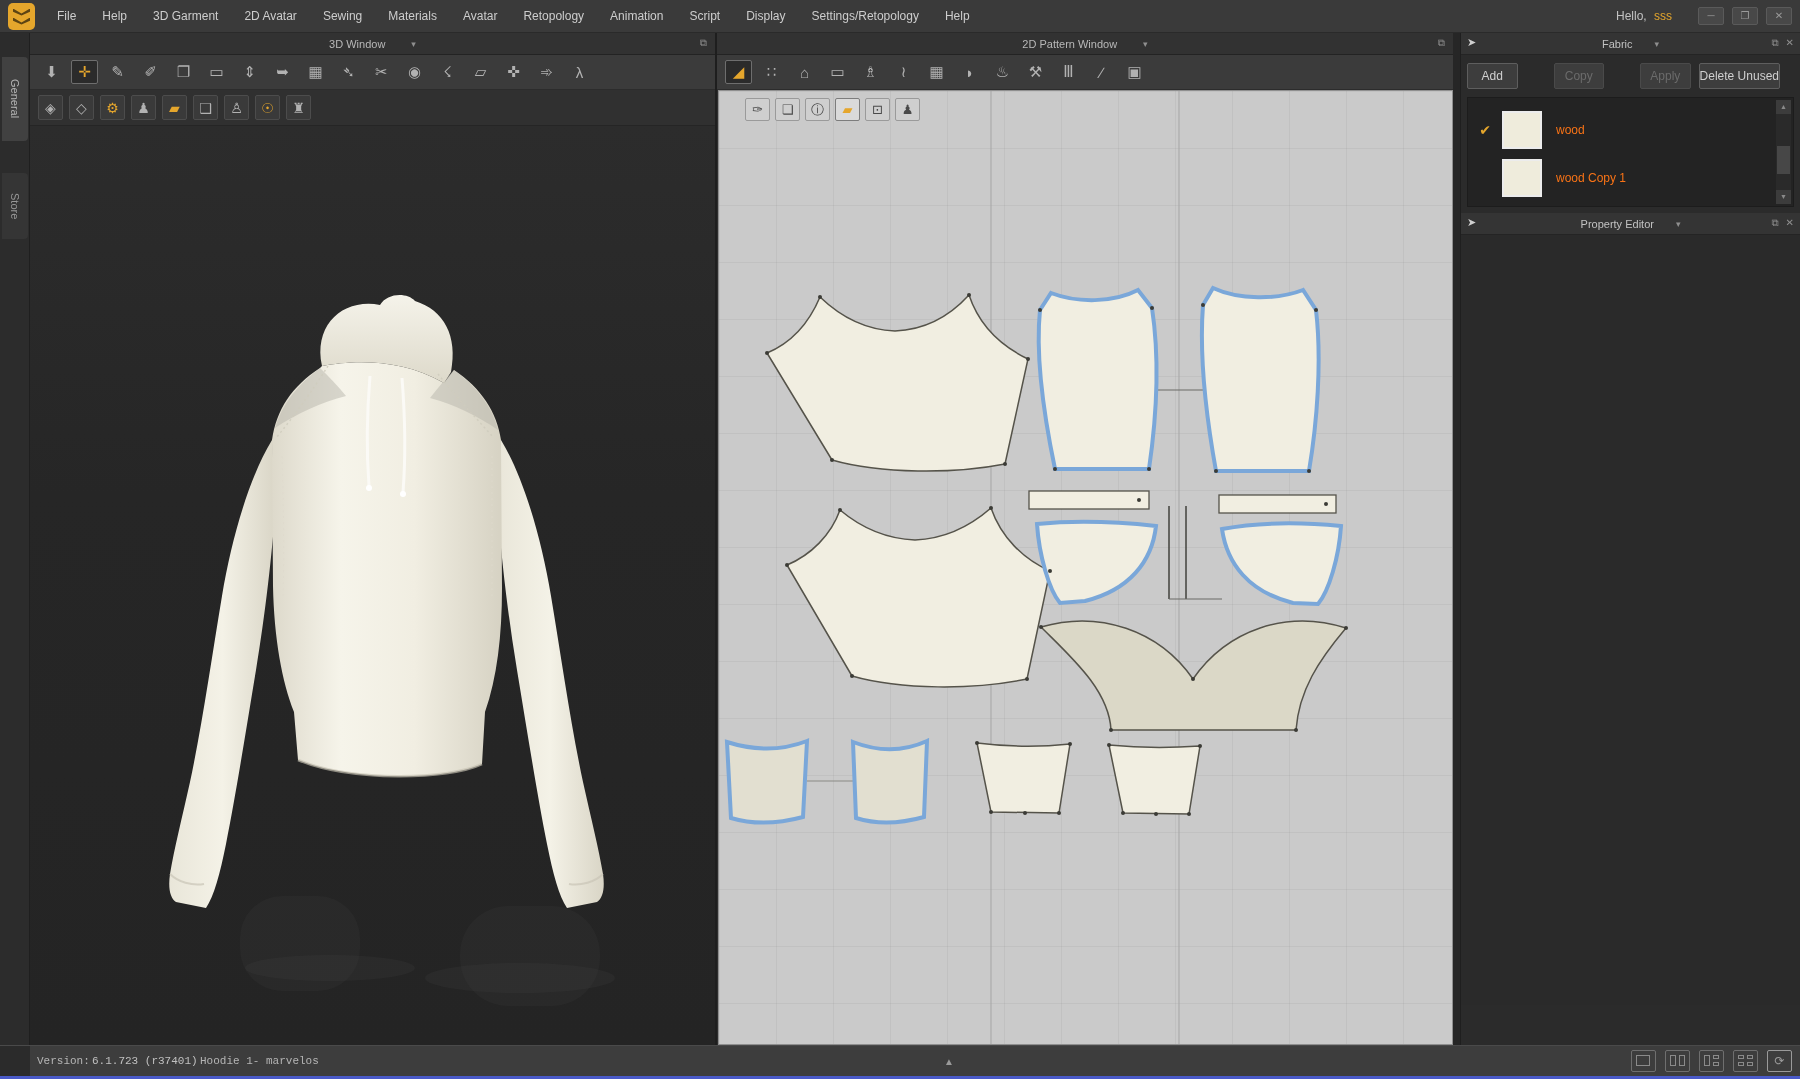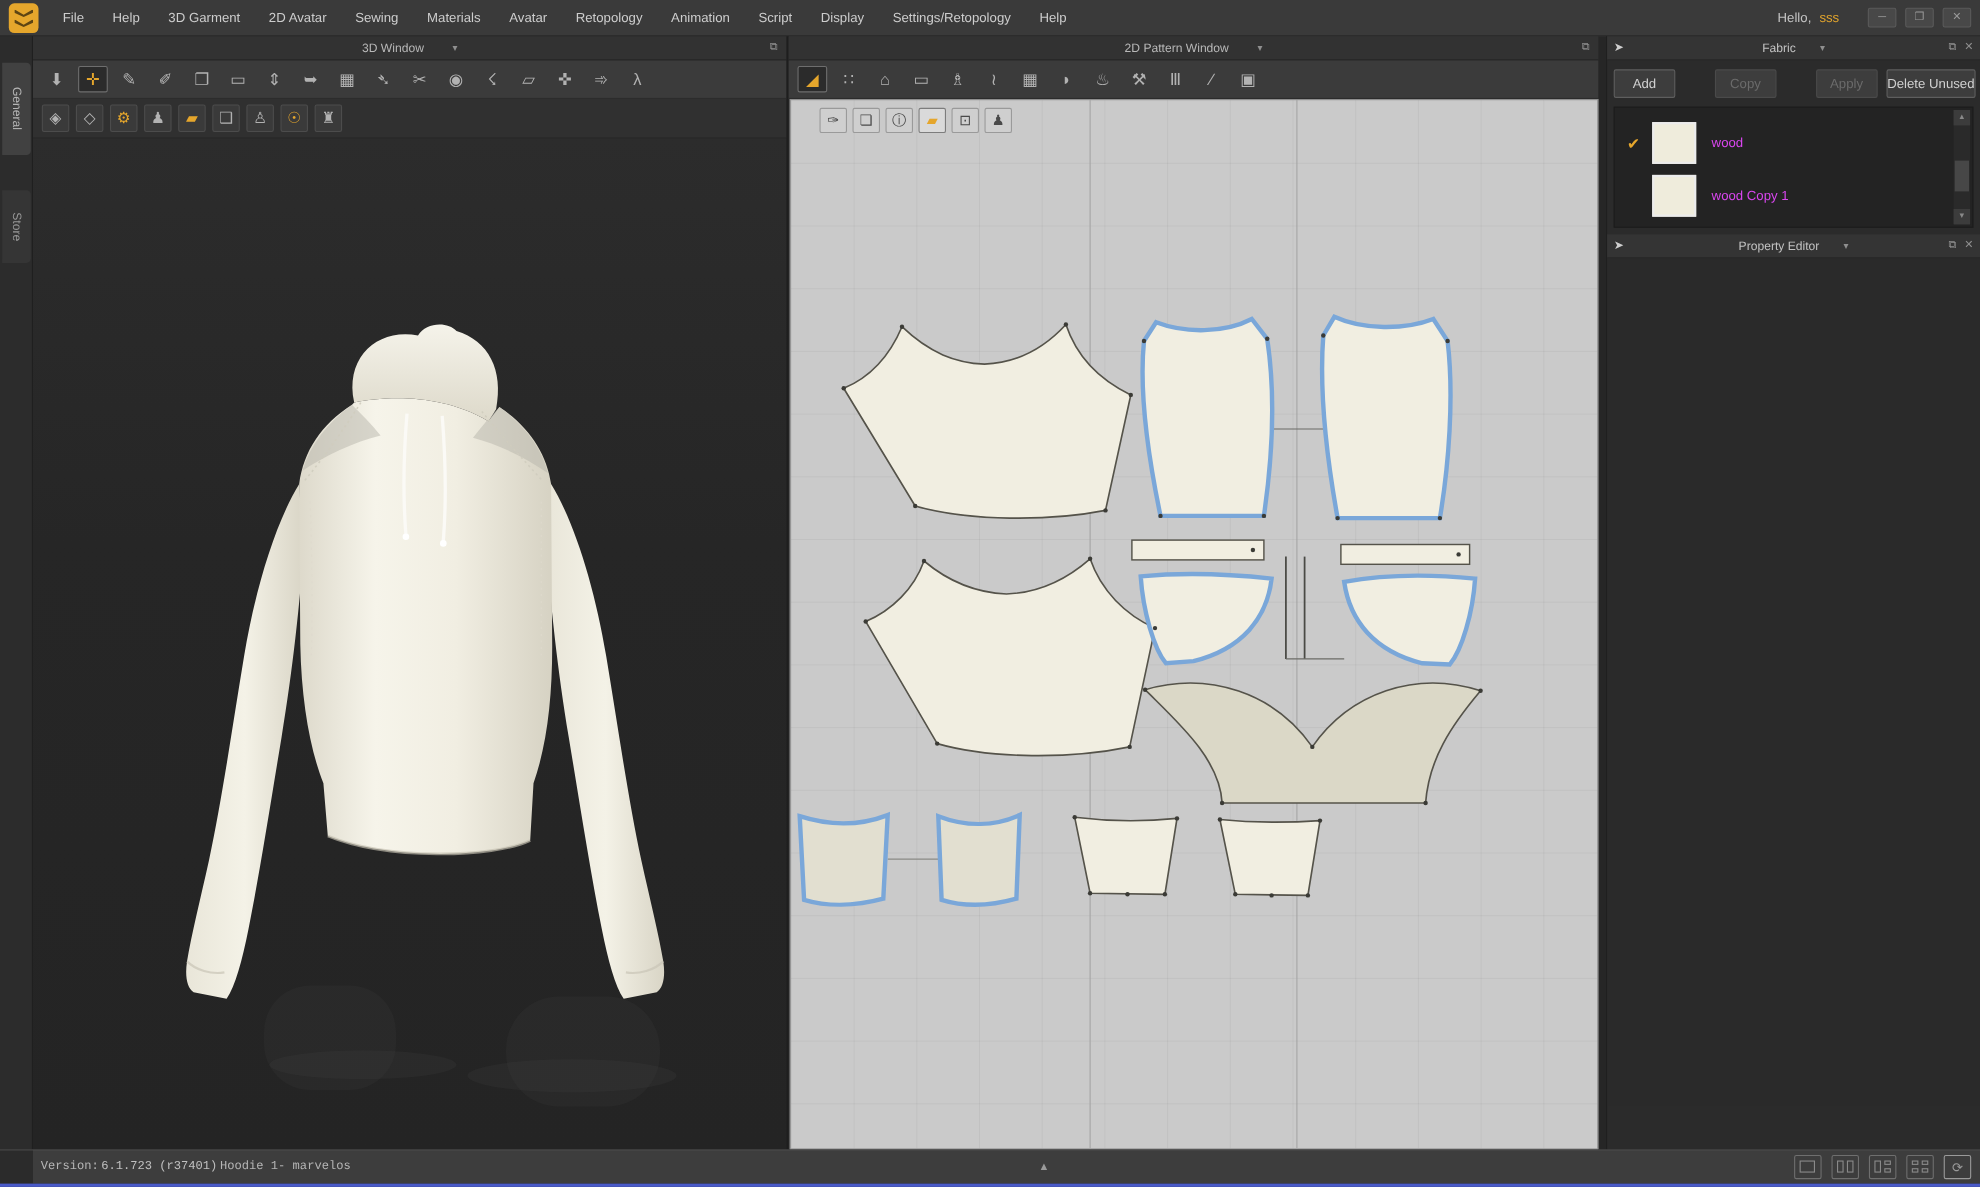--- a/index.html
+++ b/index.html
@@ -69,30 +69,30 @@
          display:flex;align-items:center;justify-content:center;font-size:13px;color:#4a4a4a;}
   .micon.sel{background:#dadada;border-color:#7d7d7d;color:#e5a62c;}
 
   
   .rpanel{left:1460px;top:33px;width:340px;height:1012px;background:#2b2b2b;border-left:1px solid #1f1f1f;}
   .phead{height:22px;background:#343434;border-bottom:1px solid #242424;position:relative;
          font-size:11px;color:#c2c2c2;display:flex;align-items:center;justify-content:center;}
   .phead .arrow{position:absolute;left:6px;top:3px;color:#cfcfcf;font-size:11px;}
   .phead .caret{font-size:9px;color:#8f8f8f;margin-left:22px;}
   .phead .hicons{position:absolute;right:6px;top:4px;font-size:10px;color:#8f8f8f;display:flex;gap:7px;}
-  .fbtnrow{display:flex;gap:8px;padding:8px 4px 6px 6px;}
+  .fbtnrow{display:flex;gap:8px;padding:8px 20px 6px 6px;}
   .fbtn{flex:1;height:26px;background:#3d3d3d;border:1px solid #5e5e5e;border-radius:2px;
         font-size:12px;color:#d0d0d0;font-family:inherit;white-space:nowrap;padding:0;}
   .fbtn.disabled{color:#6b6b6b;border-color:#4a4a4a;margin-left:28px;}
   .flist{margin:2px 6px;height:110px;background:#232323;border:1px solid #1c1c1c;
          position:relative;overflow:hidden;}
   .frow{position:absolute;left:0;width:300px;height:48px;display:flex;align-items:center;}
   .fcheck{width:34px;text-align:center;color:#e5a62c;font-size:14px;}
   .fswatch{width:40px;height:38px;background:#efecdc;border:2px solid #ececec;}
-  .flabel{font-size:12px;color:#d946ef;margin-left:14px;}
+  .flabel{font-size:12px;color:#f97316;margin-left:14px;}
   .fscroll{position:absolute;right:2px;top:2px;width:15px;height:104px;background:#2a2a2a;}
   .fscroll .sarrow{position:absolute;left:0;width:15px;height:14px;background:#3c3c3c;
                    color:#8a8a8a;font-size:7px;text-align:center;line-height:14px;}
   .fscroll .thumb{position:absolute;left:1px;top:46px;width:13px;height:28px;background:#474747;}
 
   
   .statusbar{left:0;top:1045px;width:1800px;height:31px;background:#3d3d3d;border-top:1px solid #4a4a4a;
              font-size:11px;color:#b5b5b5;}
   .statusbar .corner{position:absolute;left:0;top:0;width:30px;height:31px;background:#2b2b2b;}
   .vtext{position:absolute;top:9px;white-space:nowrap;font-family:Liberation Mono, monospace;}

